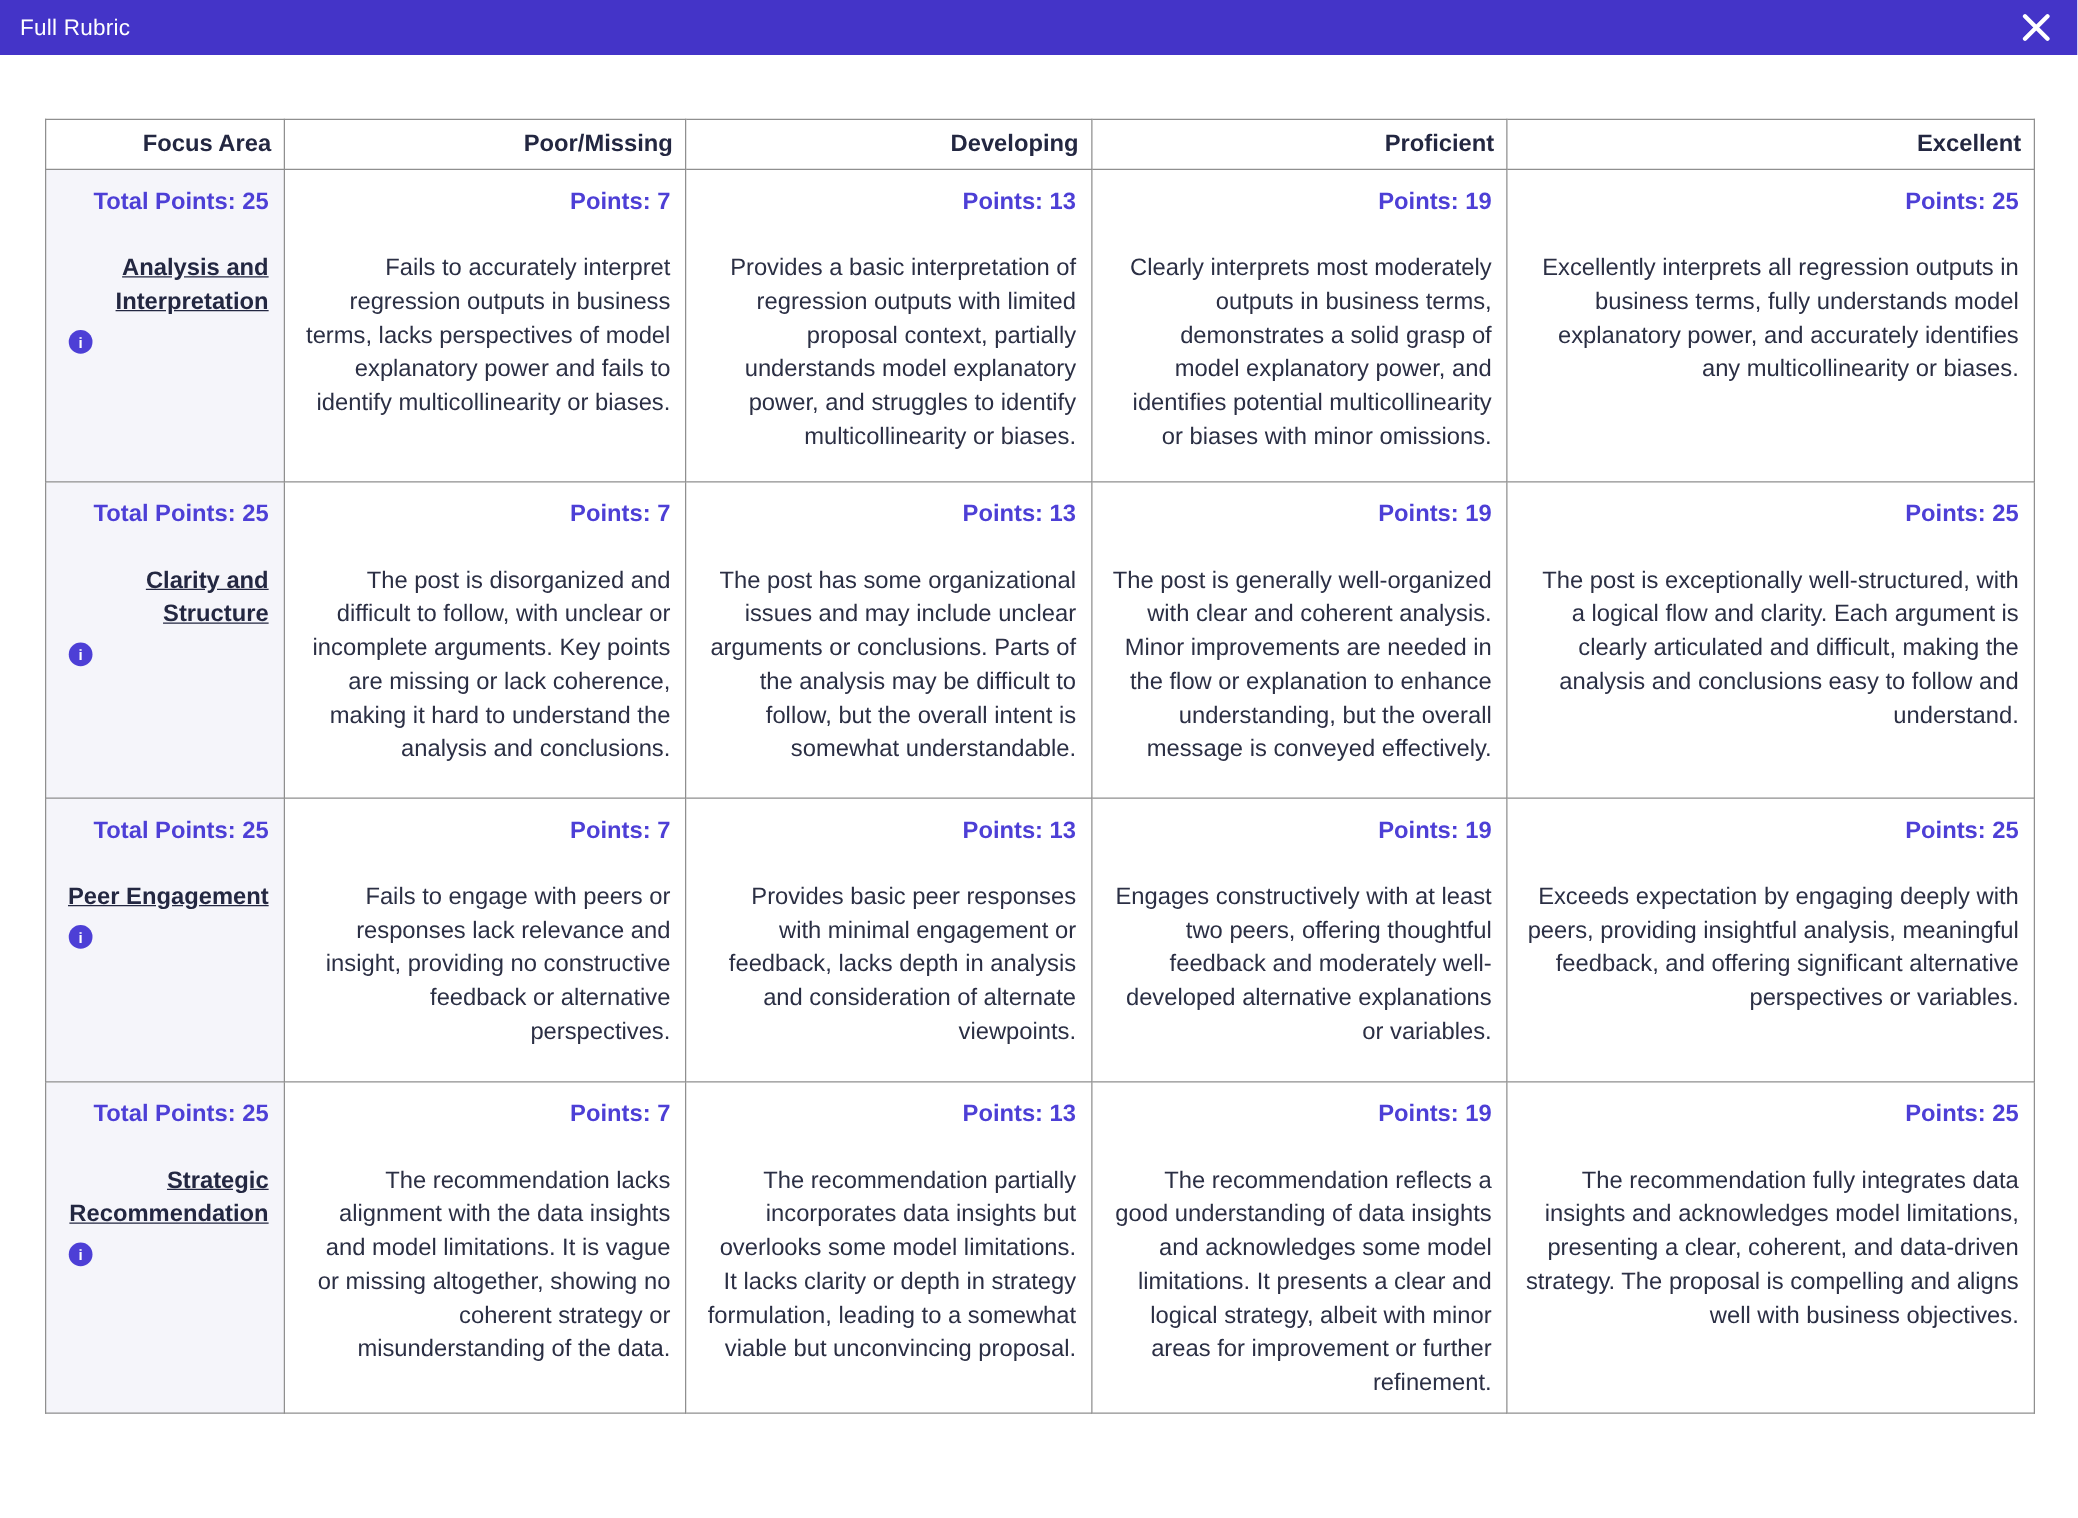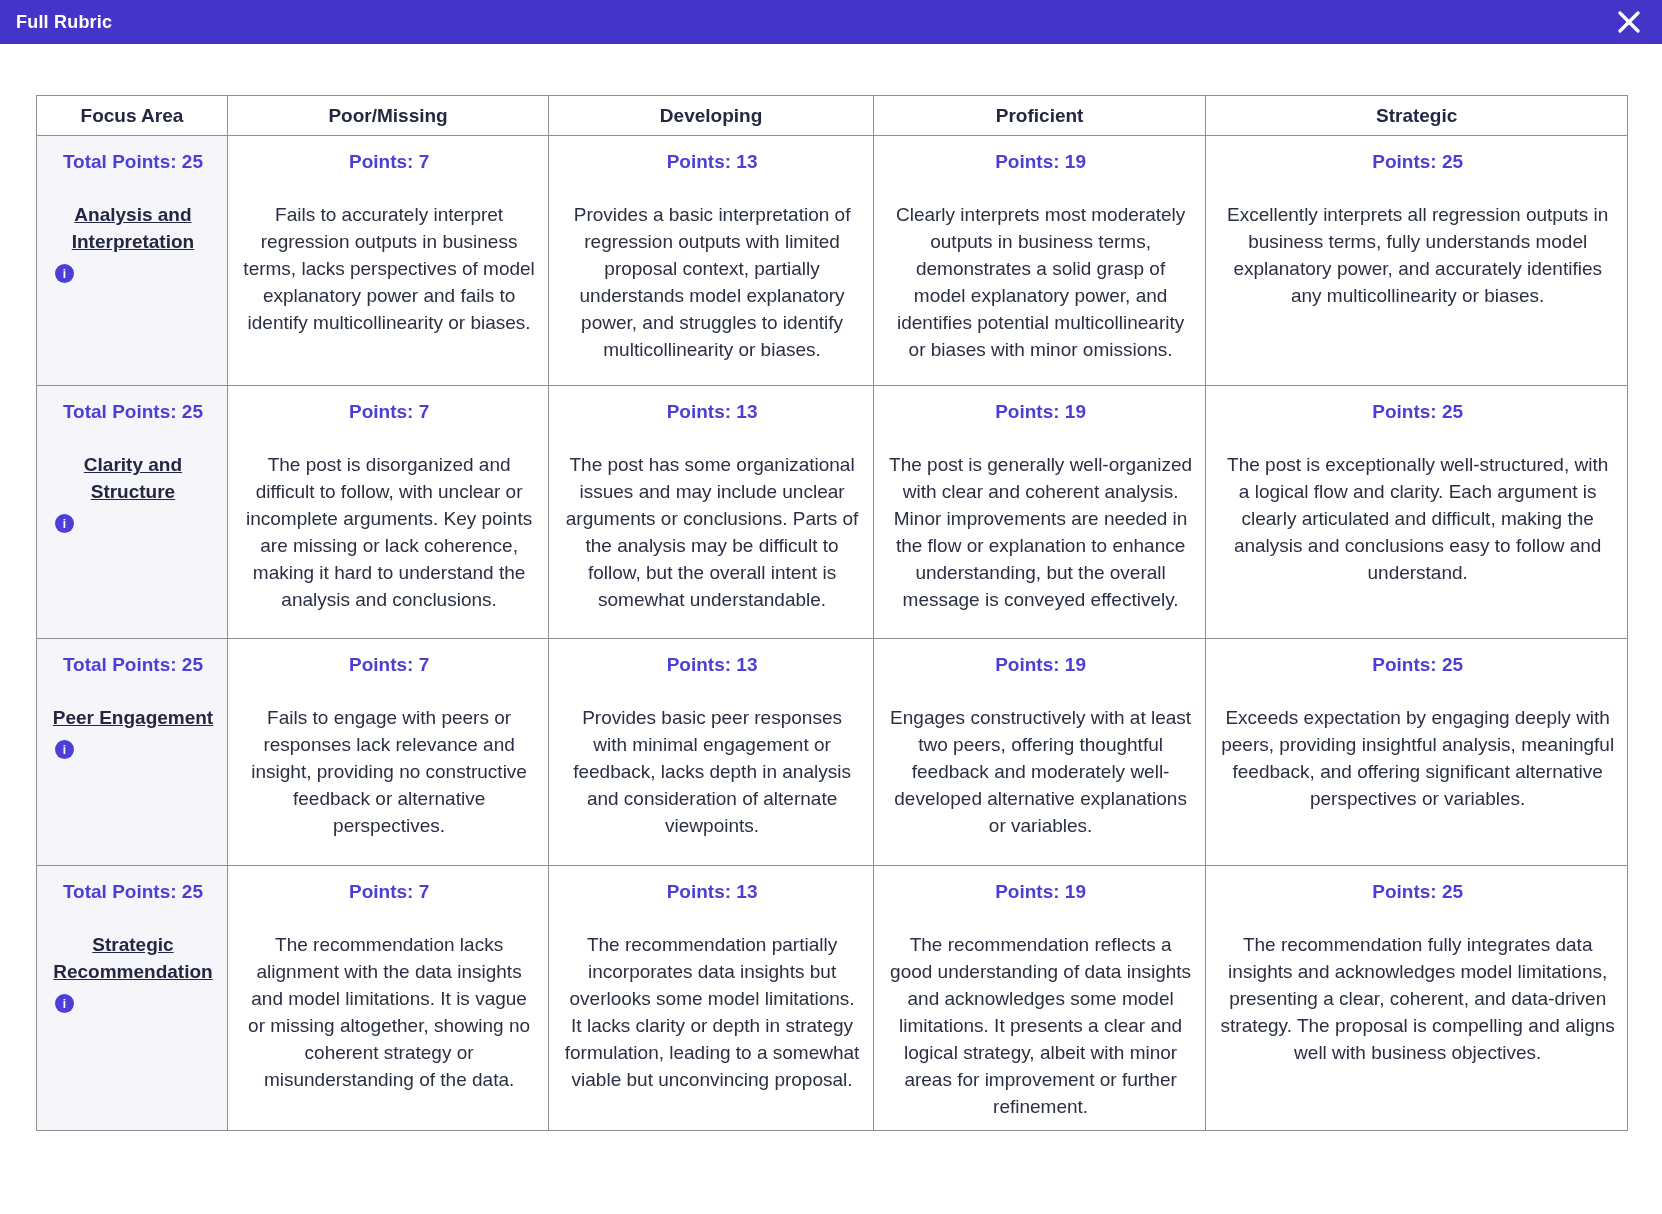--- a/index.html
+++ b/index.html
@@ -9,28 +9,28 @@
     --border:#8f8f8f;
     --focusbg:#f5f5fa;
   }
   *{box-sizing:border-box;}
   html,body{margin:0;padding:0;background:#ffffff;
     font-family:"Liberation Sans", sans-serif;color:var(--body);}
   body{width:1662px;height:1214px;overflow:hidden;}
 
   .topbar{height:44px;background:var(--bar);display:flex;align-items:center;
     justify-content:space-between;padding:0 16px;}
-  .topbar .title{color:#ffffff;font-size:18px;font-weight:700;letter-spacing:.2px;}
+  .topbar .title{color:#ffffff;font-size:18px;font-weight:400;letter-spacing:.2px;}
   .close-btn{display:flex;align-items:center;justify-content:center;cursor:pointer;
     width:34px;height:34px;}
 
   .content{padding:51px 34px 0 36px;}
   table.rubric{border-collapse:collapse;width:100%;table-layout:fixed;}
   table.rubric th, table.rubric td{border:1px solid var(--border);
-    vertical-align:top;text-align:center;}
+    vertical-align:top;text-align:right;}
   table.rubric th{height:40px;vertical-align:middle;padding:2px 10px;
     font-size:19px;font-weight:700;color:#232741;}
   table.rubric td{padding:12px 12px 10px 14px;font-size:19px;line-height:27px;}
 
   col.c-focus{width:12.0%;}
   col.c-poor{width:20.2%;}
   col.c-dev{width:20.4%;}
   col.c-prof{width:20.9%;}
   col.c-exc{width:26.5%;}
 
@@ -69,21 +69,21 @@
         <col class="c-dev">
         <col class="c-prof">
         <col class="c-exc">
     </colgroup>
     <thead>
       <tr>
         <th>Focus Area</th>
         <th>Poor/Missing</th>
         <th>Developing</th>
         <th>Proficient</th>
-        <th>Strategic</th>
+        <th>Excellent</th>
       </tr>
     </thead>
     <tbody>
       <tr class="r1">
         <td class="focus-cell">
           <div class="pts">Total Points: 25</div>
           <div class="focus-name">Analysis and Interpretation</div>
           <div class="info">i</div>
         </td>
         <td>

